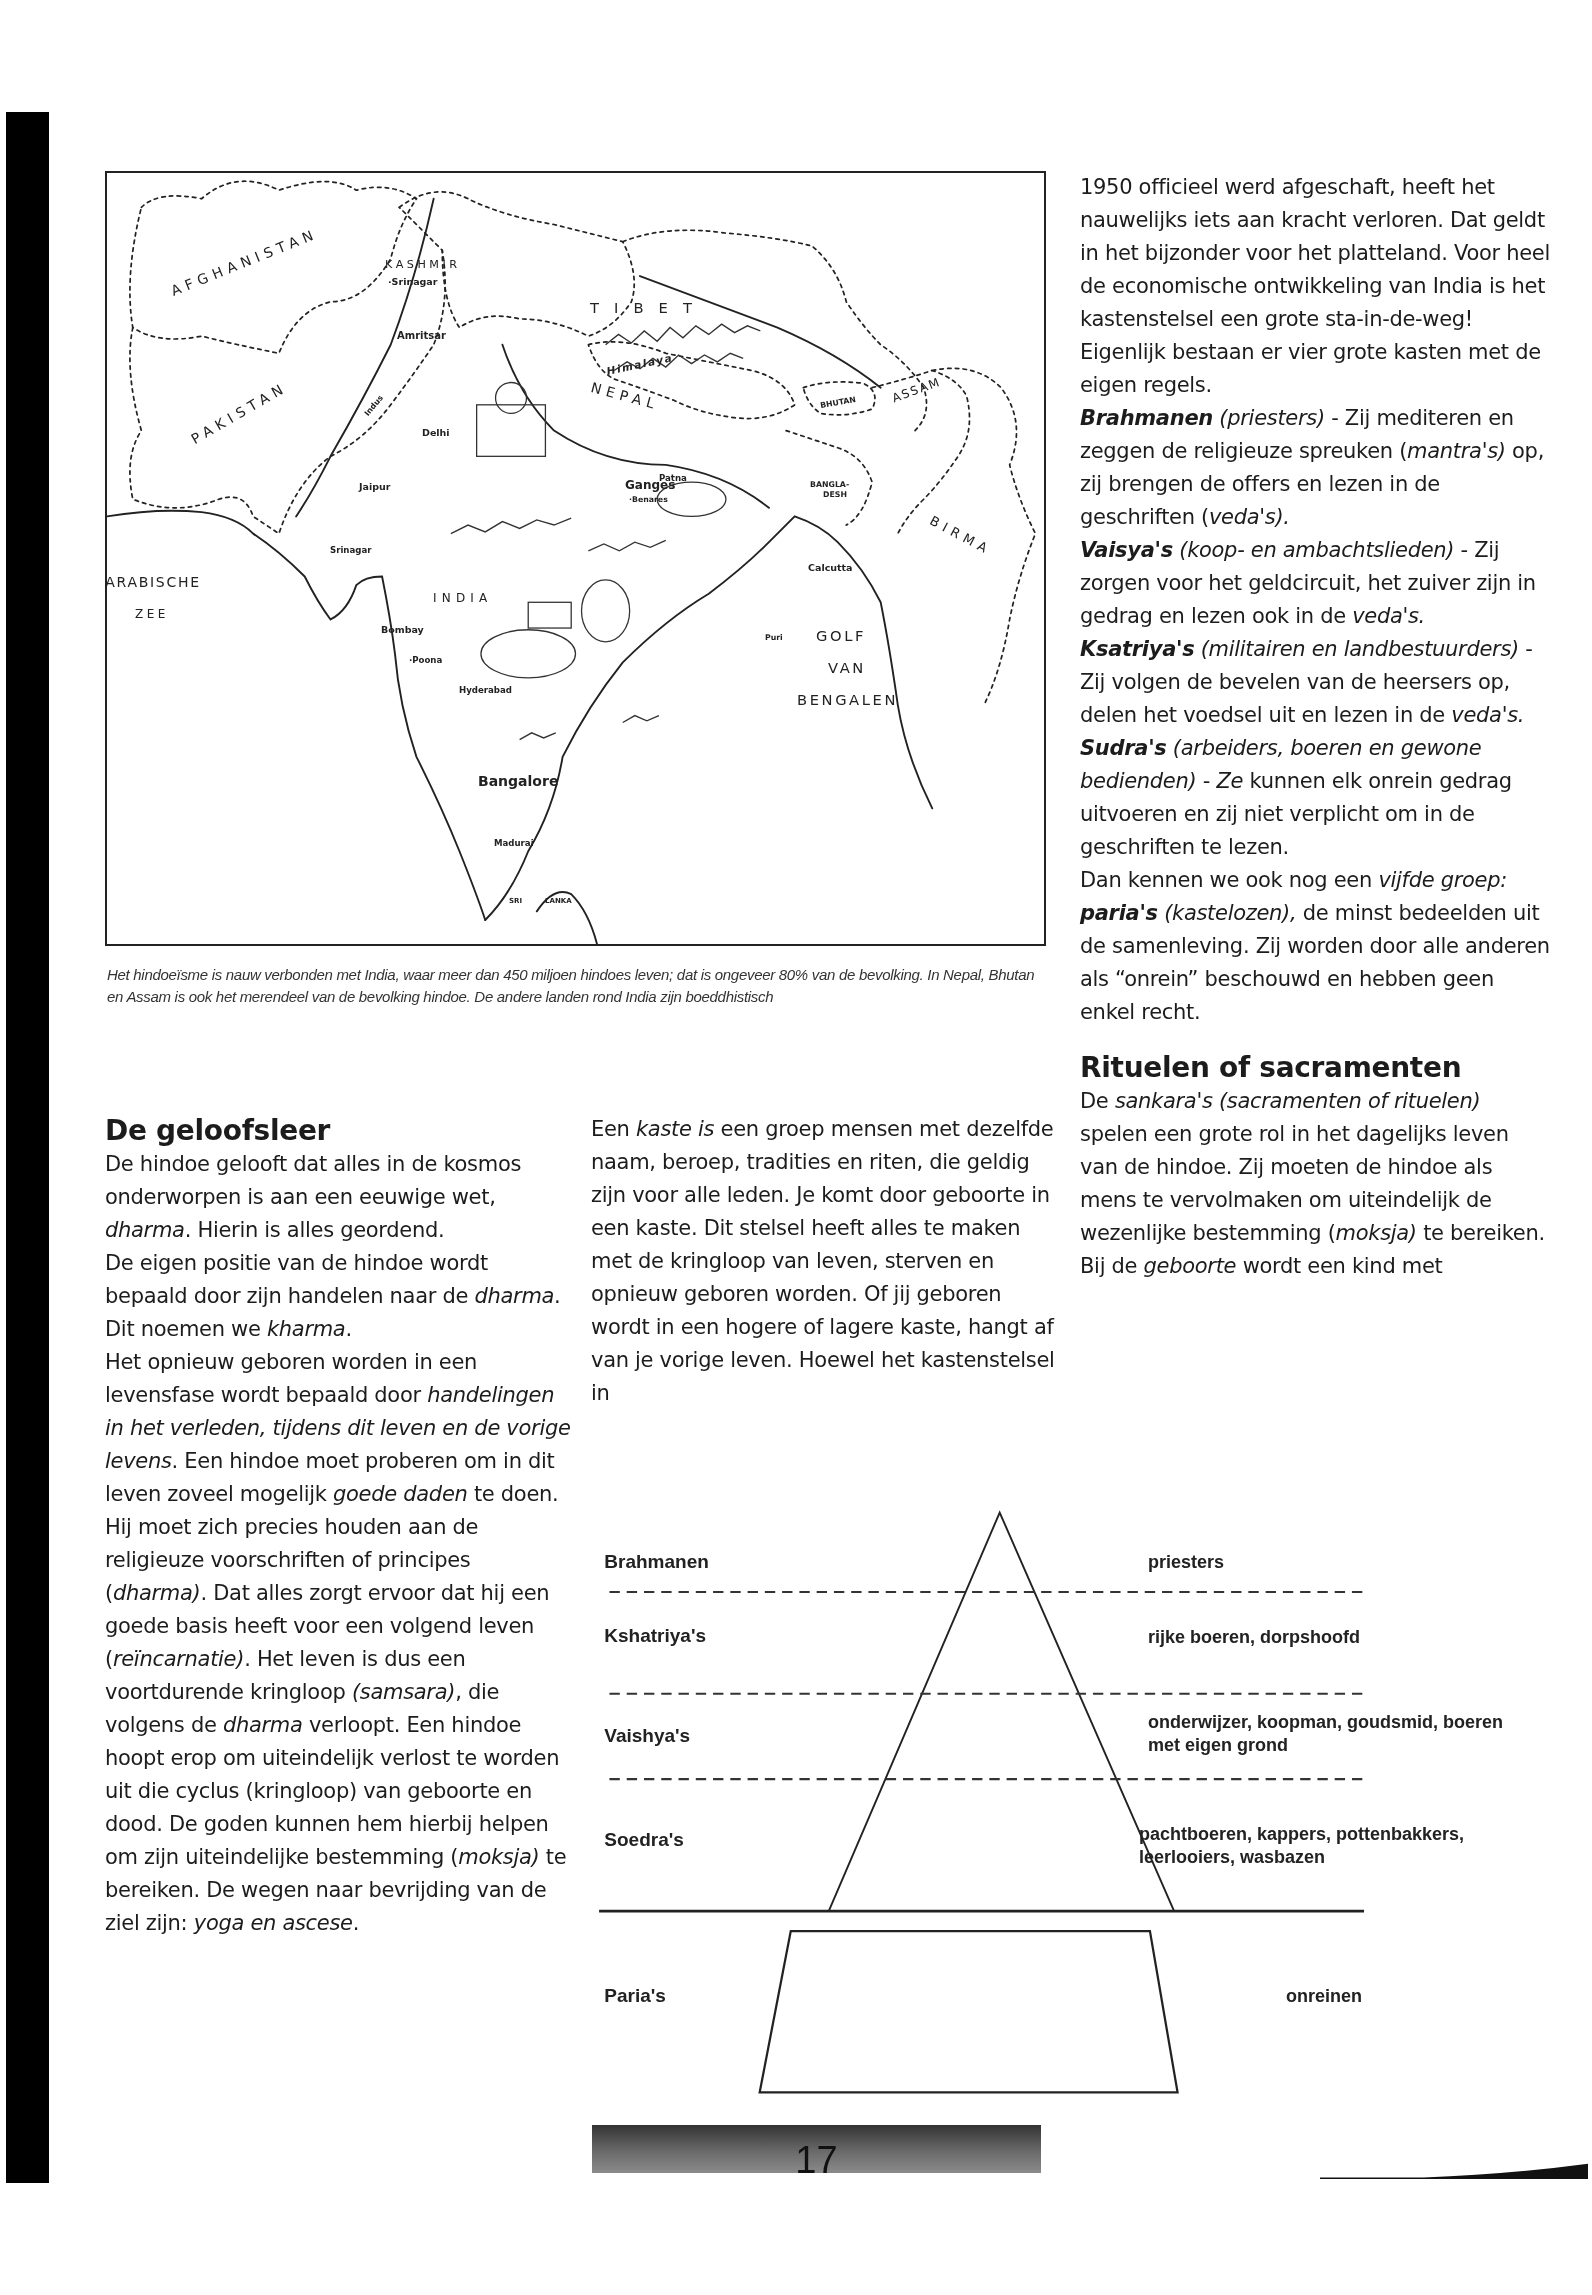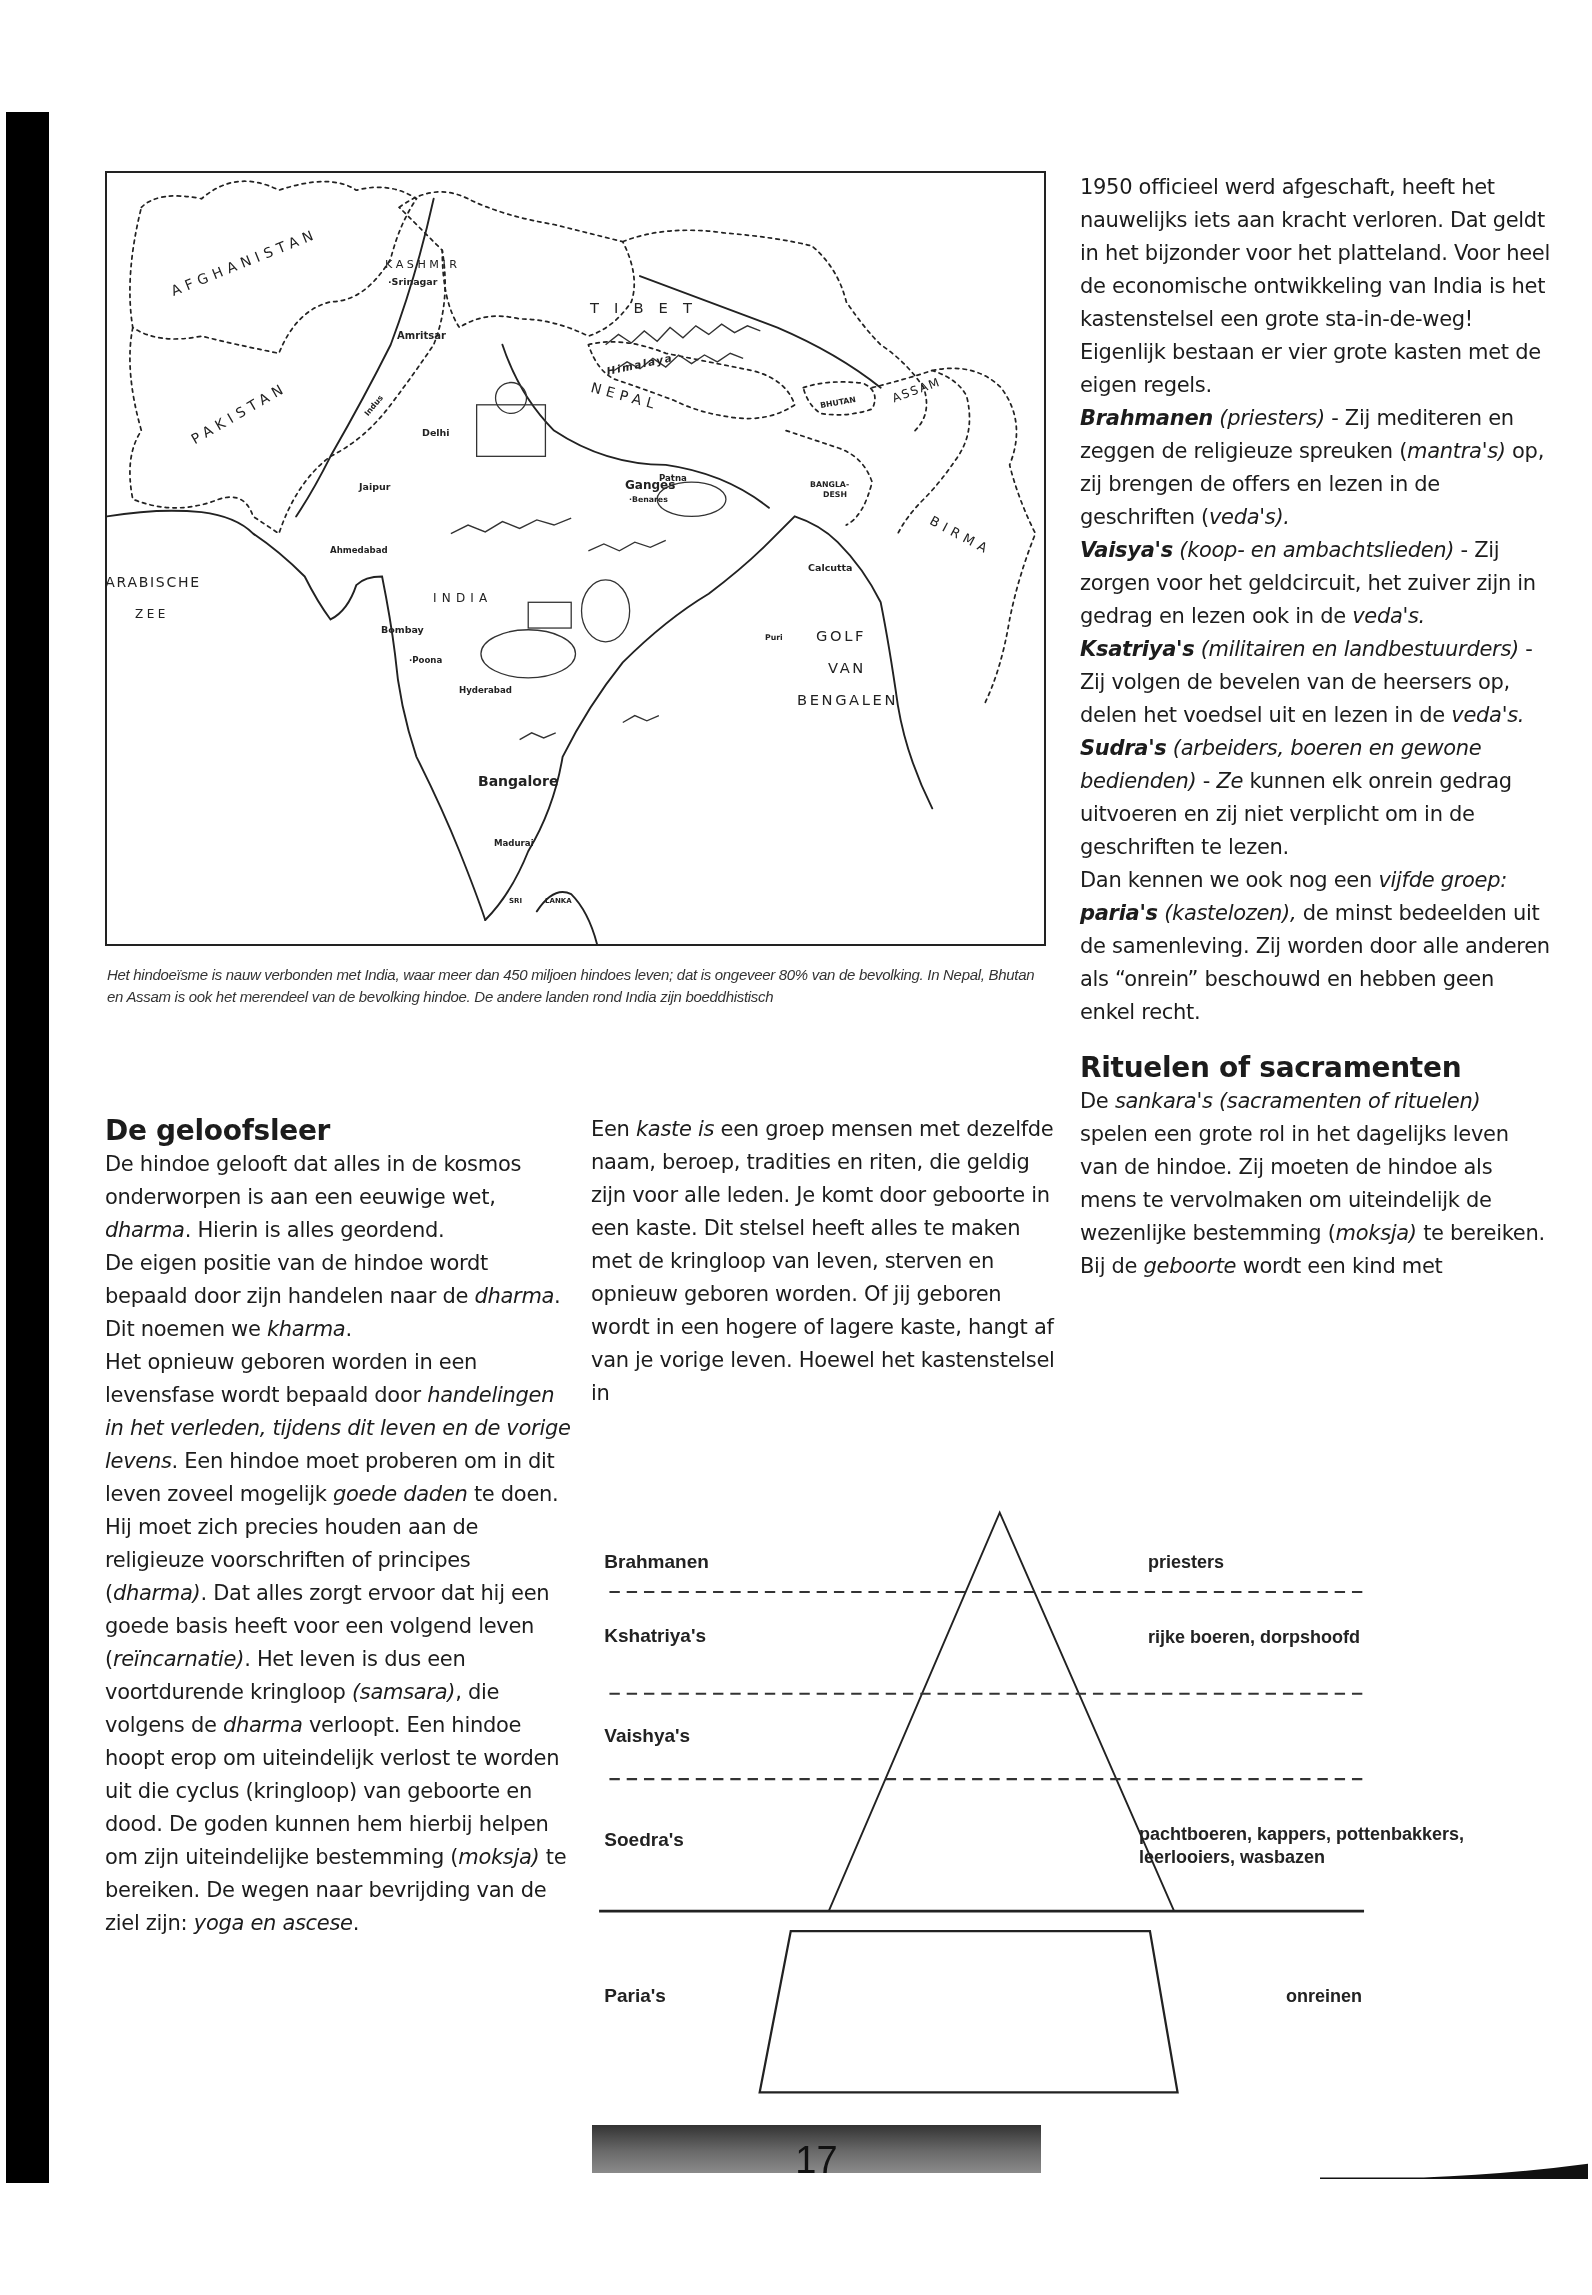--- a/index.html
+++ b/index.html
@@ -94,21 +94,21 @@
   <span class="map-label ml-city" style="left:713px;top:226px;font-size:7.8px;transform:rotate(-10deg);">BHUTAN</span>
   <span class="map-label ml-country" style="left:784px;top:211px;font-size:12px;letter-spacing:1.7px;transform:rotate(-20deg);">ASSAM</span>
   <span class="map-label ml-city" style="left:315px;top:255px;">Delhi</span>
   <span class="map-label ml-city" style="left:252px;top:309px;">Jaipur</span>
   <span class="map-label ml-city" style="left:518px;top:306px;font-size:12px;">Ganges</span>
   <span class="map-label ml-city" style="left:552px;top:301px;font-size:8.6px;">Patna</span>
   <span class="map-label ml-city" style="left:522px;top:323px;font-size:7.8px;">·Benares</span>
   <span class="map-label ml-city" style="left:703px;top:308px;font-size:7.8px;">BANGLA-</span>
   <span class="map-label ml-city" style="left:716px;top:318px;font-size:7.8px;">DESH</span>
   <span class="map-label ml-country" style="left:820px;top:356px;transform:rotate(28deg);font-size:13px;">BIRMA</span>
-  <span class="map-label ml-city" style="left:223px;top:373px;font-size:8.6px;">Ahmedabad</span>
+  <span class="map-label ml-city" style="left:223px;top:373px;font-size:8.6px;">Srinagar</span>
   <span class="map-label ml-city" style="left:701px;top:390px;">Calcutta</span>
   <span class="map-label ml-sea" style="left:-1.7px;top:402px;font-size:14px;letter-spacing:1.7px;">ARABISCHE</span>
   <span class="map-label ml-sea" style="left:28px;top:435px;font-size:12px;letter-spacing:3.5px;">ZEE</span>
   <span class="map-label ml-country" style="left:326px;top:419px;font-size:12px;">INDIA</span>
   <span class="map-label ml-city" style="left:274px;top:452px;">Bombay</span>
   <span class="map-label ml-city" style="left:302px;top:483px;font-size:8.6px;">·Poona</span>
   <span class="map-label ml-city" style="left:352px;top:513px;font-size:8.6px;">Hyderabad</span>
   <span class="map-label ml-city" style="left:658px;top:461px;font-size:7.8px;">Puri</span>
   <span class="map-label ml-sea" style="left:709px;top:456px;font-size:14.7px;">GOLF</span>
   <span class="map-label ml-sea" style="left:721px;top:488px;font-size:14.7px;">VAN</span>
@@ -159,20 +159,21 @@
     <line x1="14" y1="480" x2="900" y2="480" stroke="#222" stroke-width="3.2"></line>
     <path d="M236 503 L410 503 L380 503 L652 503 L684 690 L440 690 L200 690 Z" stroke="#222" stroke-width="2.6" fill="none"></path>
   </svg>
   <span class="py-label" style="left:17.3px;top:54px;">Brahmanen</span>
   <span class="py-label" style="left:17.3px;top:128px;">Kshatriya's</span>
   <span class="py-label" style="left:17.3px;top:228px;">Vaishya's</span>
   <span class="py-label" style="left:17.3px;top:332px;">Soedra's</span>
   <span class="py-label" style="left:17.3px;top:488px;">Paria's</span>
   <span class="py-desc" style="left:561px;top:54px;">priesters</span>
   <span class="py-desc" style="left:561px;top:129px;">rijke boeren, dorpshoofd</span>
+  <span class="py-desc" style="left:561px;top:214px;width:362px;">onderwijzer, koopman, goudsmid, boeren met eigen grond</span>
   <span class="py-desc" style="left:552px;top:326px;width:414px;">pachtboeren, kappers, pottenbakkers, leerlooiers, wasbazen</span>
   <span class="py-desc" style="left:699px;top:488px;">onreinen</span>
 </div>
 
 <div class="footer-bar">
   <span class="page-num">17</span>
 </div>
 <svg class="corner-curl" viewBox="0 0 310 20">
   <path d="M0 18 L120 18 Q220 14 310 2 L310 20 L0 20 Z" fill="#111"></path>
 </svg>

